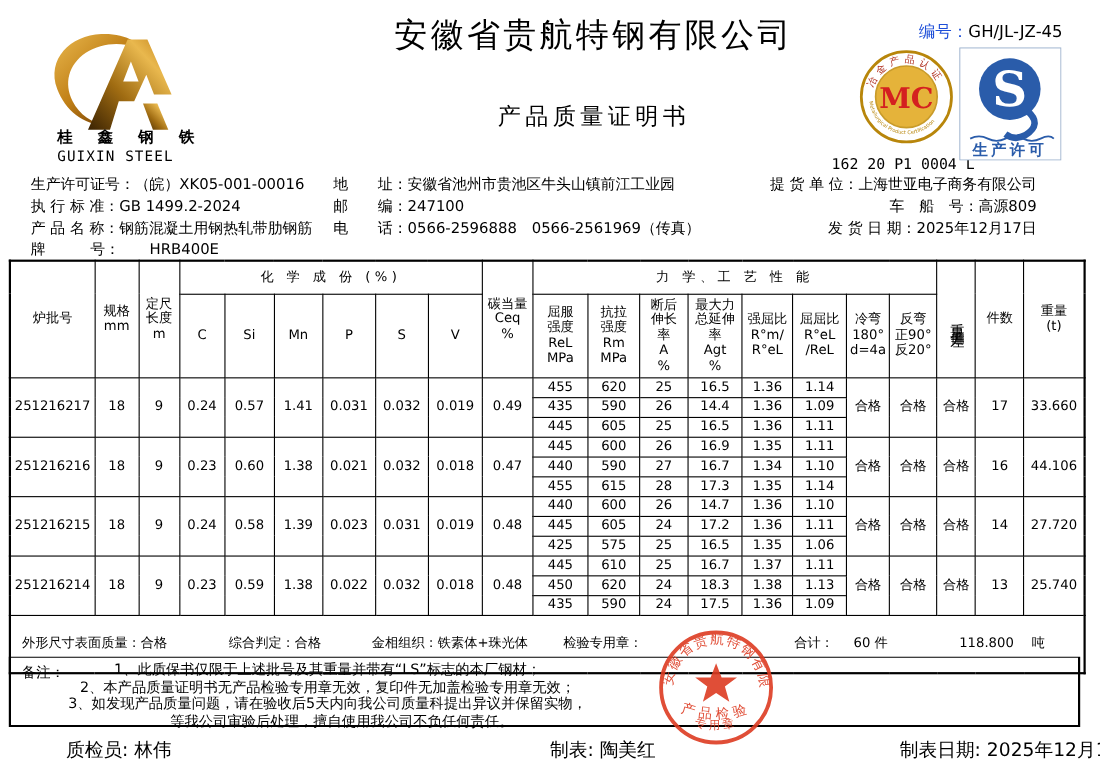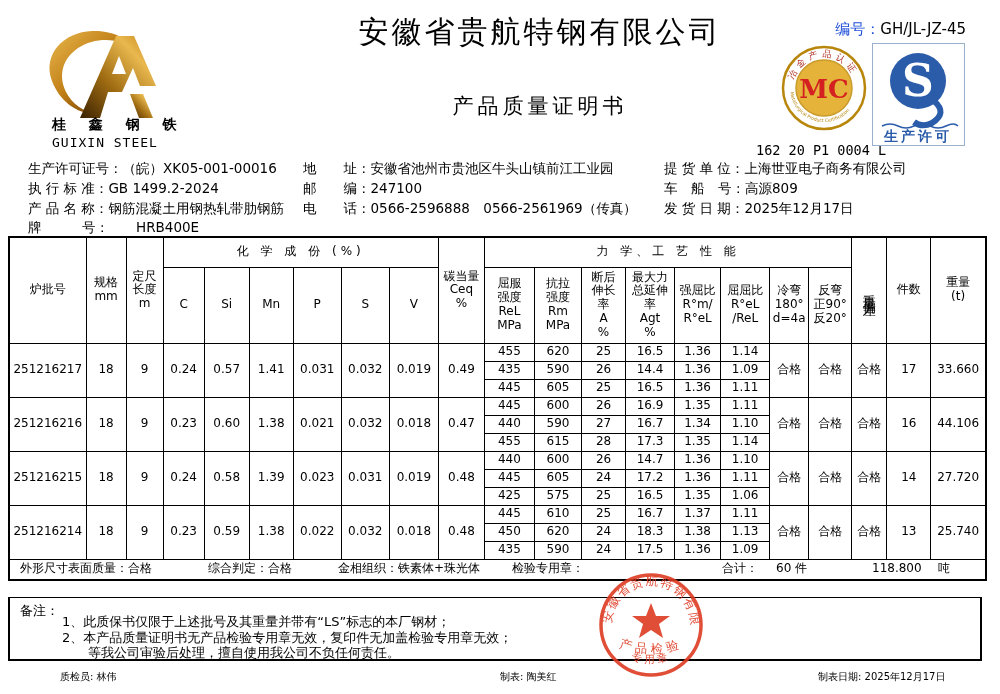--- a/index.html
+++ b/index.html
@@ -27,50 +27,50 @@
   .logo-cn { left:52px; top:116px; font-size:14px; font-weight:bold; letter-spacing:9px; white-space:nowrap; }
   .logo-en { left:52px; top:135px; font-size:13px; font-family:"DejaVu Sans Mono","Liberation Mono",monospace; letter-spacing:1px; white-space:nowrap; }
   .mc-badge { left:781px; top:45px; }
   .mc-serial { left:756px; top:142px; font-size:13.5px; font-family:"DejaVu Sans Mono","Liberation Mono",monospace; white-space:nowrap; }
   .qs-badge { left:872px; top:43px; }
 
   
   .info-col { top:159px; font-size:13.5px; line-height:19.8px; white-space:nowrap; }
   .info-col.c1 { left:8px;margin-left:20px; }
   .info-col.c2 { left:303px; }
-  .info-col.c3 { left:664px; }
+  .info-col.c3 { left:700px;text-align:right; }
 
   
   table.cert {
     position:absolute; left:8px; top:236px; width:979px;
     border-collapse:collapse; table-layout:fixed;
     border:2px solid #000;
   }
   table.cert th, table.cert td {
     border:1px solid #000; padding:0; text-align:center; vertical-align:middle;
     font-weight:normal; font-size:12px; line-height:1.15;
   }
   .th-top { height:30px; font-size:13.5px; letter-spacing:4px; }
   .th-main { font-size:13px; line-height:17px; }
   .pre { white-space:pre-line; }
   .th-sub { height:76px; font-size:11.5px; line-height:13.5px;margin-left:23px; }
   .vert { writing-mode:vertical-rl; text-orientation:upright; margin:0 auto; font-size:13px; letter-spacing:3px; line-height:1; }
   table.cert tbody td { height:18px; }
   td[data-name="cell-heat-no"] { font-size:12.5px;margin-left:20px; }
   td[data-name="cell-cold-bend"], td[data-name="cell-reverse-bend"], td[data-name="cell-weight-dev"] { font-size:13px; }
-  .summary-cell { height:21px; position:relative; font-size:13.5px; }
+  .summary-cell { height:53px; position:relative; font-size:13.5px; }
   .summary-cell span.item { position:absolute; top:50%; transform:translateY(-50%); white-space:nowrap; }
 
   
   .remarks-box { left:8px; top:597px; width:974px; height:64px; border:2px solid #000; border-top-width:1px; }
   .remarks-label { position:absolute; left:10px; top:4px; font-size:13px; }
-  .remarks-lines { position:absolute; left:52px; top:16px; font-size:13px; line-height:15.5px; white-space:nowrap; }
-
-  
-  .footer-row { top:670px; font-size:10px; white-space:nowrap; }
+  .remarks-lines { position:absolute; left:52px; top:4px; font-size:13px; line-height:15.5px; white-space:nowrap;text-align:center; }
+
+  
+  .footer-row { top:670px; font-size:17px; white-space:nowrap; }
   .f-inspector { left:60px; }
   .f-preparer { left:500px;text-align:right; }
   .f-date { left:818px; }
 
   
   .stamp { left:593px; top:569px; z-index:5; opacity:0.9; }
 </style>
 </head>
 <body>
 
@@ -403,20 +403,21 @@
       </td>
     </tr>
   </tfoot>
 </table>
 
 <div class="abs remarks-box" data-name="remarks-box">
   <div class="remarks-label" data-name="remarks-label">备注：</div>
   <div class="remarks-lines" data-name="remarks-lines">
     <div data-name="remarks-line">1、此质保书仅限于上述批号及其重量并带有“LS”标志的本厂钢材；</div>
     <div data-name="remarks-line">2、本产品质量证明书无产品检验专用章无效，复印件无加盖检验专用章无效；</div>
+    <div data-name="remarks-line">3、如发现产品质量问题，请在验收后5天内向我公司质量科提出异议并保留实物，</div>
     <div data-name="remarks-line">　　等我公司审验后处理，擅自使用我公司不负任何责任。</div>
   </div>
 </div>
 
 <div class="abs stamp" data-name="inspection-stamp">
   <svg width="116" height="114" viewBox="0 0 116 114">
     <circle cx="58" cy="56" r="50" fill="none" stroke="#dd3b22" stroke-width="3.5"></circle>
     <path d="M58,34 L63,47 L77,47 L66,55 L70,69 L58,61 L46,69 L50,55 L39,47 L53,47 Z" fill="#dd3b22"></path>
     <defs>
       <path id="sealRing" d="M 58,56 m -40,0 a 40,40 0 1 1 80,0" fill="none"></path>

